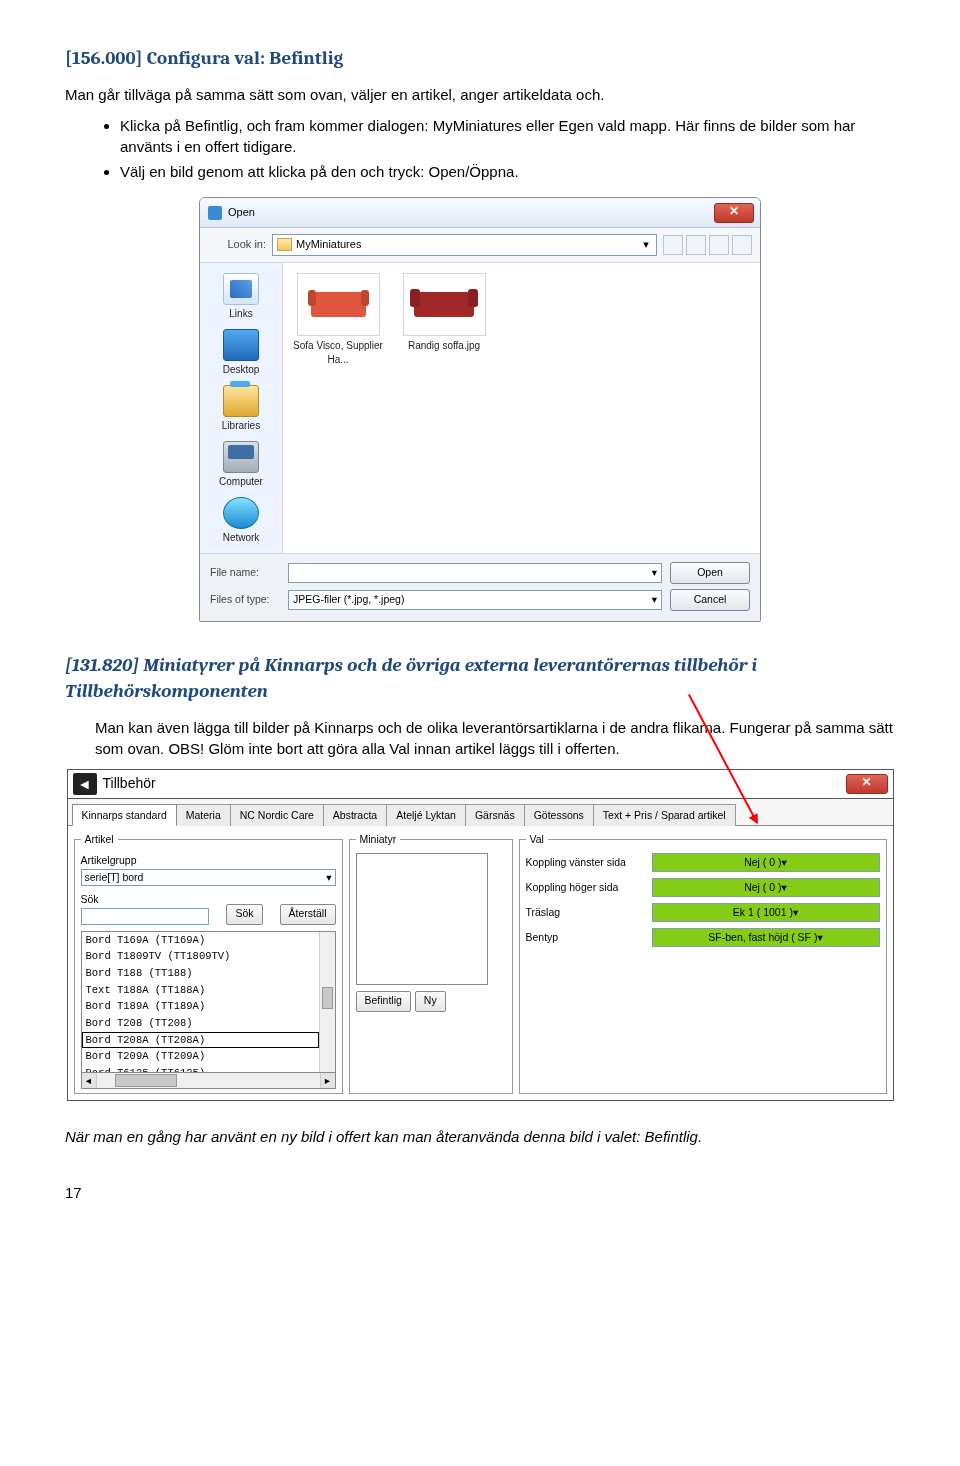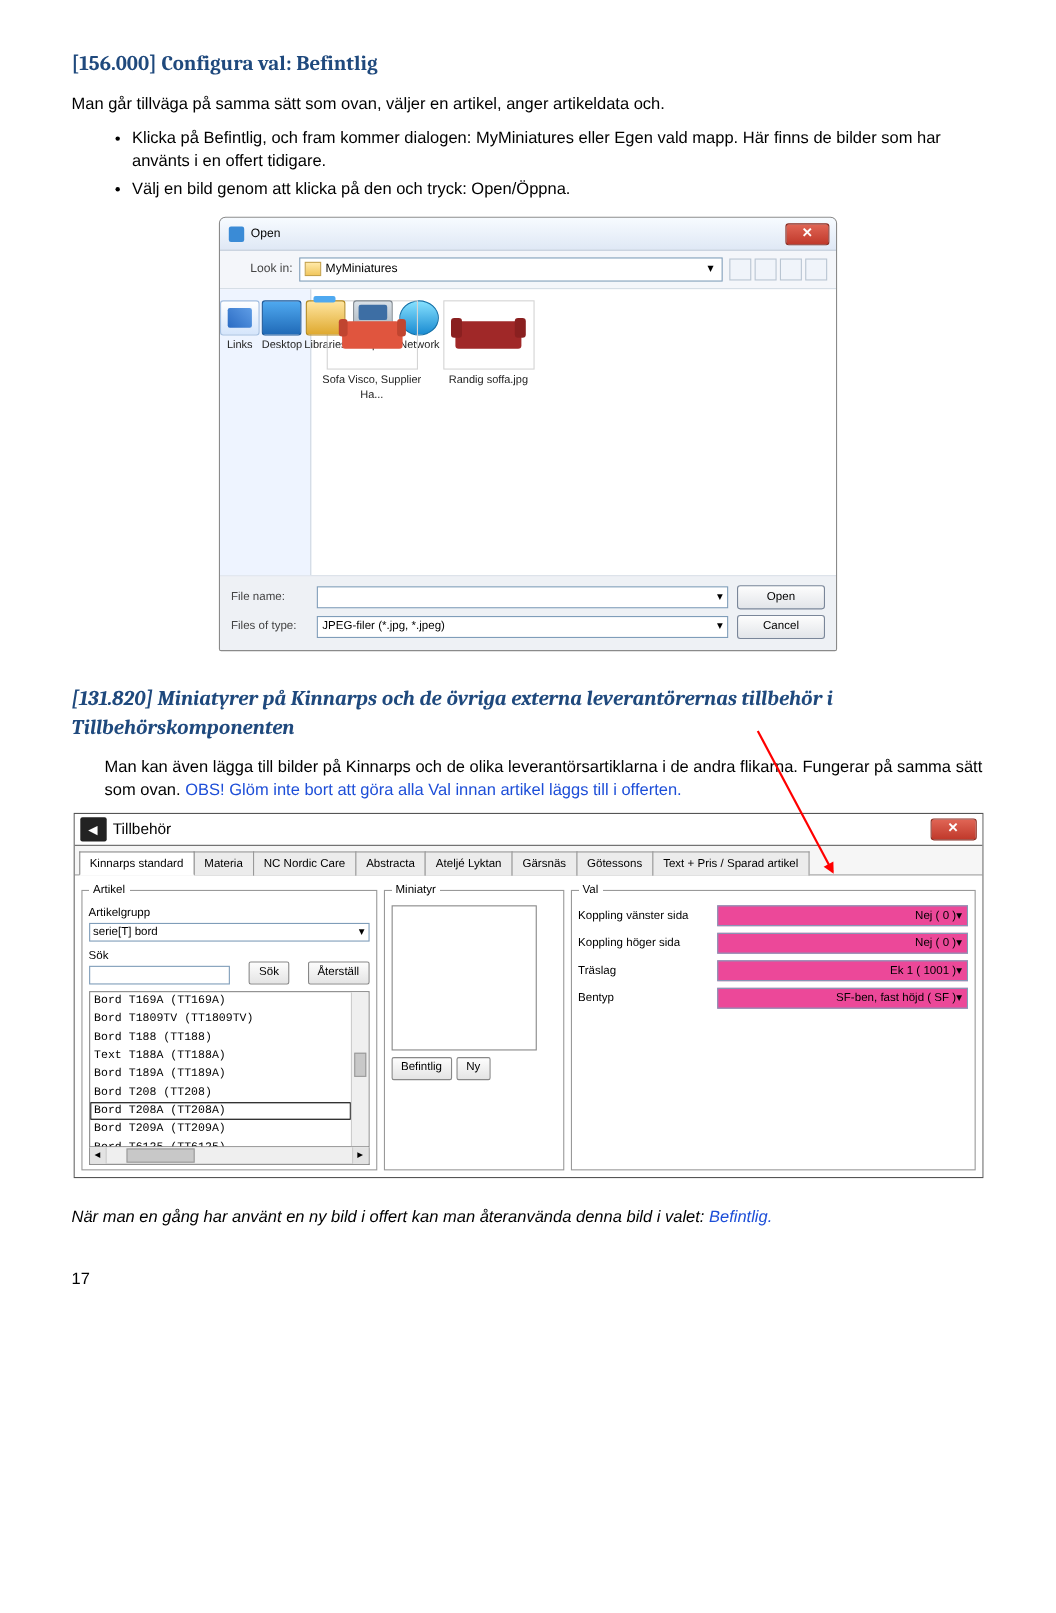--- a/index.html
+++ b/index.html
@@ -16,21 +16,21 @@
     font-family: "Cambria", "Times New Roman", serif;
     color: #1F497D;
     font-size: 19px;
     font-weight: bold;
     margin: 0 0 12px 0;
   }
   h2.italic { font-style: italic; }
   p { margin: 0 0 10px 0; }
   ul { margin: 0 0 15px 0; padding-left: 55px; }
   li { margin-bottom: 4px; }
-  .red { color: #1d4ed8; }
+  .red { color: #000000; }
   .italic { font-style: italic; }
   
   
   .opendlg {
     width: 560px;
     border: 1px solid #8a8a8a;
     border-radius: 6px 6px 2px 2px;
     margin: 5px auto 30px auto;
     font-family: "Segoe UI", Tahoma, sans-serif;
     font-size: 11px;
@@ -67,21 +67,21 @@
     width: 13px; height: 11px; background: linear-gradient(#ffe9a8,#f1c75e); border: 1px solid #c6a24a;
   }
   .opendlg .toolbar .dd { width: 12px; text-align: center; }
   .opendlg .toolbar .ticons { display: flex; gap: 3px; }
   .opendlg .toolbar .tico {
     width: 18px; height: 18px; border: 1px solid #b9c5d2; background: #f0f4fa;
   }
   .opendlg .body { display: flex; background: #fff; border-bottom: 1px solid #cfd7e1; }
   .opendlg .sidebar {
     width: 82px; background: #eef4ff; border-right: 1px solid #cfd7e1;
-    padding: 6px 0; display: flex; gap: 2px;
+    padding: 6px 0; display: flex; flex-direction: column; gap: 2px;
   }
   .opendlg .sidebar .sitem {
     text-align: center; padding: 4px 0 2px 0; font-size: 10px; color: #222;
   }
   .opendlg .sidebar .sicon {
     display: block; margin: 0 auto 2px auto; width: 34px; height: 30px;
   }
   .ic-links { background: linear-gradient(#fff,#d5e5fb); border: 1px solid #a5bfe0; border-radius: 3px; position: relative; }
   .ic-links::after { content: ""; position: absolute; inset: 6px; background: linear-gradient(45deg,#2a6bc3,#5f9de6); border-radius: 2px; }
   .ic-desktop { background: linear-gradient(#4fa9f0,#206ab7); border-radius: 3px; border: 1px solid #1b5899; }
@@ -183,22 +183,22 @@
   
   .minifs { width: 150px; }
   .minifs .thumbbox { width: 130px; height: 130px; border: 1px solid #888; background: #fff; margin-bottom: 6px; }
   .minifs .mbtns { display: flex; gap: 4px; }
   .minifs .mbtn { height: 19px; padding: 0 8px; background: linear-gradient(#fdfdfd,#e4e4e4); border: 1px solid #888; border-radius: 2px; line-height: 17px; }
   
   .valfs { flex: 1; }
   .valfs .vrow { display: flex; align-items: center; margin-bottom: 6px; gap: 6px; }
   .valfs .vlbl { width: 120px; }
   .valfs .vcombo {
-    flex: 1; height: 17px; border: 1px solid #7f9db9; background: #ec4899; padding: 0 4px;
-    display: flex; justify-content: flex-end; align-items: center;
+    flex: 1; height: 17px; border: 1px solid #7f9db9; background: #84cc16; padding: 0 4px;
+    display: flex; justify-content: center; align-items: center;
   }
   
   .redline {
     position: absolute; width: 2px; background: #ff0000;
     transform-origin: top left;
   }
   .redline::after {
     content: ""; position: absolute; bottom: -2px; left: -4px;
     border-left: 5px solid transparent; border-right: 5px solid transparent;
     border-top: 10px solid #ff0000;

